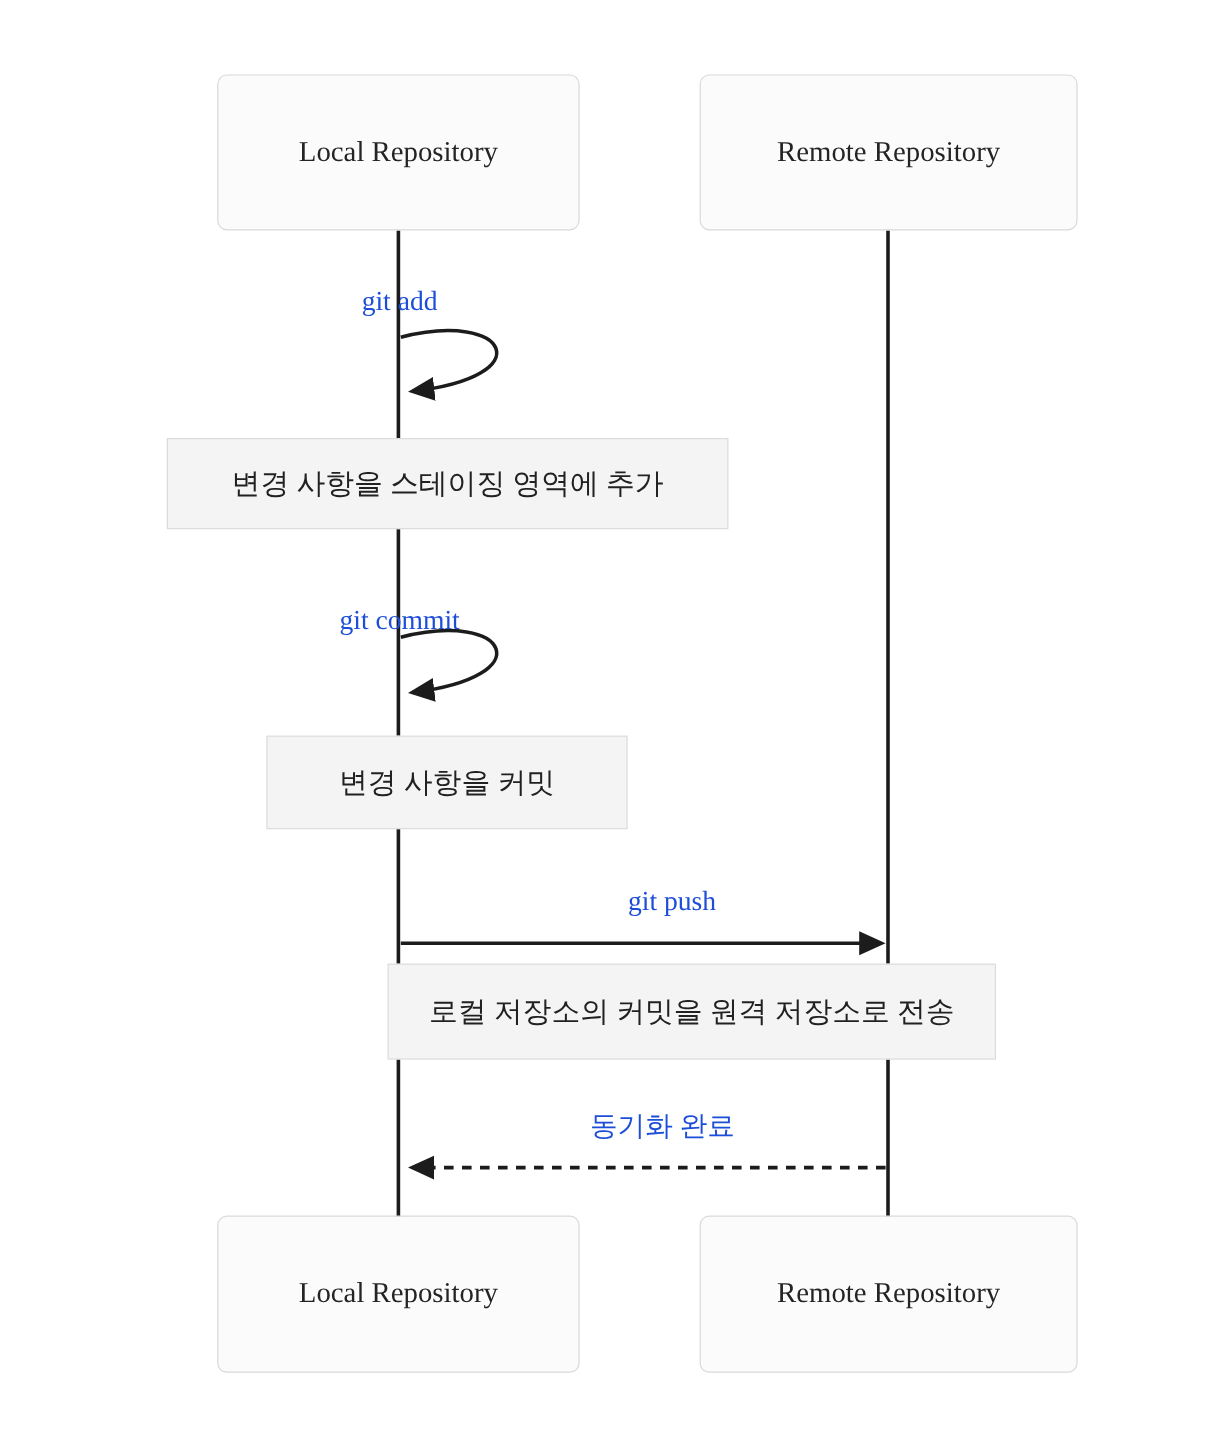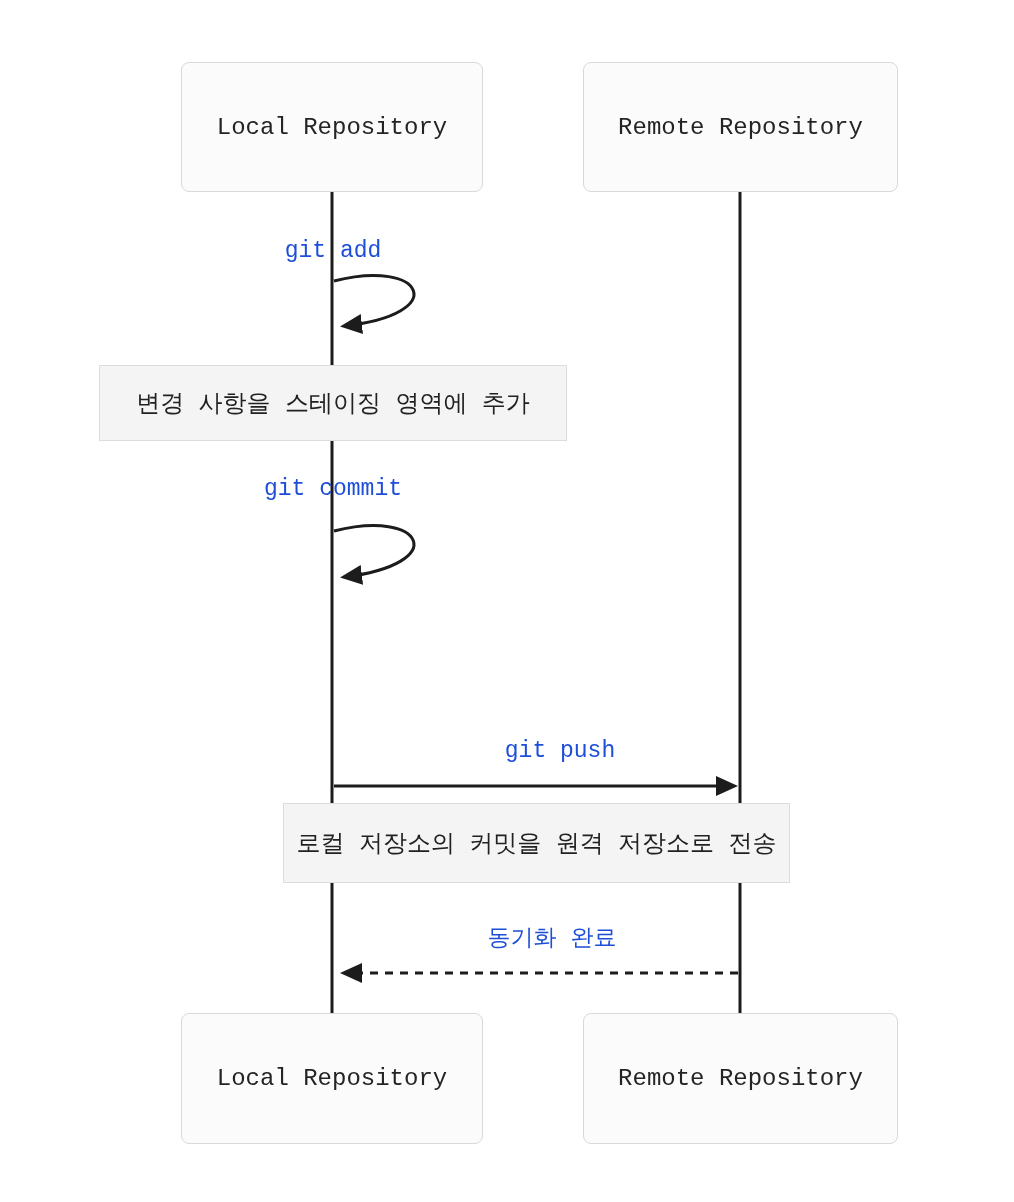--- a/index.html
+++ b/index.html
@@ -1,31 +1,31 @@
 <!DOCTYPE html>
 <html><head>
 <meta charset="utf-8">
 <style>
   html,body{margin:0;padding:0;background:#ffffff;}
   .canvas{
     position:relative;width:1014px;height:1202px;background:#ffffff;
-    font-family:Liberation Mono, monospace;color:#212121;overflow:hidden;
+    font-family:Liberation Serif, serif;color:#212121;overflow:hidden;
   }
   .layer{position:absolute;left:0;top:0;width:1014px;height:1202px;}
   .actor-box{
     position:absolute;box-sizing:border-box;
     background:#fbfbfb;border:1px solid #d9d9d9;border-radius:8px;
     display:flex;align-items:center;justify-content:center;
     font-size:24px;color:#242424;
   }
   .note-box{
     position:absolute;box-sizing:border-box;
     background:#f4f4f4;border:1px solid #dcdcdc;
     display:flex;align-items:center;justify-content:center;
-    font-size:24px;color:#212121;white-space:nowrap;
+    font-size:24px;color:#212121;white-space:nowrap;margin-left:40px;
   }
   .msg-label{
     position:absolute;transform:translateX(-50%);
     font-size:23px;color:#1d4ed8;white-space:nowrap;line-height:30px;
   }
   svg .line{stroke:#1c1c1c;}
 </style>
 </head>
 <body>
 
@@ -52,30 +52,33 @@
 
   <div class="actor-box" style="left:181px;top:62px;width:302px;height:130px;">
     <span>Local Repository</span>
   </div>
   <div class="actor-box" style="left:583px;top:62px;width:315px;height:130px;">
     <span>Remote Repository</span>
   </div>
 
   <div class="msg-label" style="left:333px;top:236px;">git add</div>
 
-  <div class="msg-label" style="left:333px;top:474px;">git commit</div>
+  <div class="msg-label" style="left:333px;top:502px;">git commit</div>
 
   <div class="msg-label" style="left:560px;top:736px;">git push</div>
 
   <div class="msg-label" style="left:552px;top:924px;">동기화 완료</div>
 
   <div class="note-box" style="left:99px;top:365px;width:468px;height:76px;">
     <span>변경 사항을 스테이징 영역에 추가</span>
   </div>
 
+  <div class="note-box" style="left:182px;top:613px;width:301px;height:78px;">
+    <span>변경 사항을 커밋</span>
+  </div>
 
   <div class="note-box" style="left:283px;top:803px;width:507px;height:80px;">
     <span>로컬 저장소의 커밋을 원격 저장소로 전송</span>
   </div>
 
   <div class="actor-box" style="left:181px;top:1013px;width:302px;height:131px;">
     <span>Local Repository</span>
   </div>
   <div class="actor-box" style="left:583px;top:1013px;width:315px;height:131px;">
     <span>Remote Repository</span>

